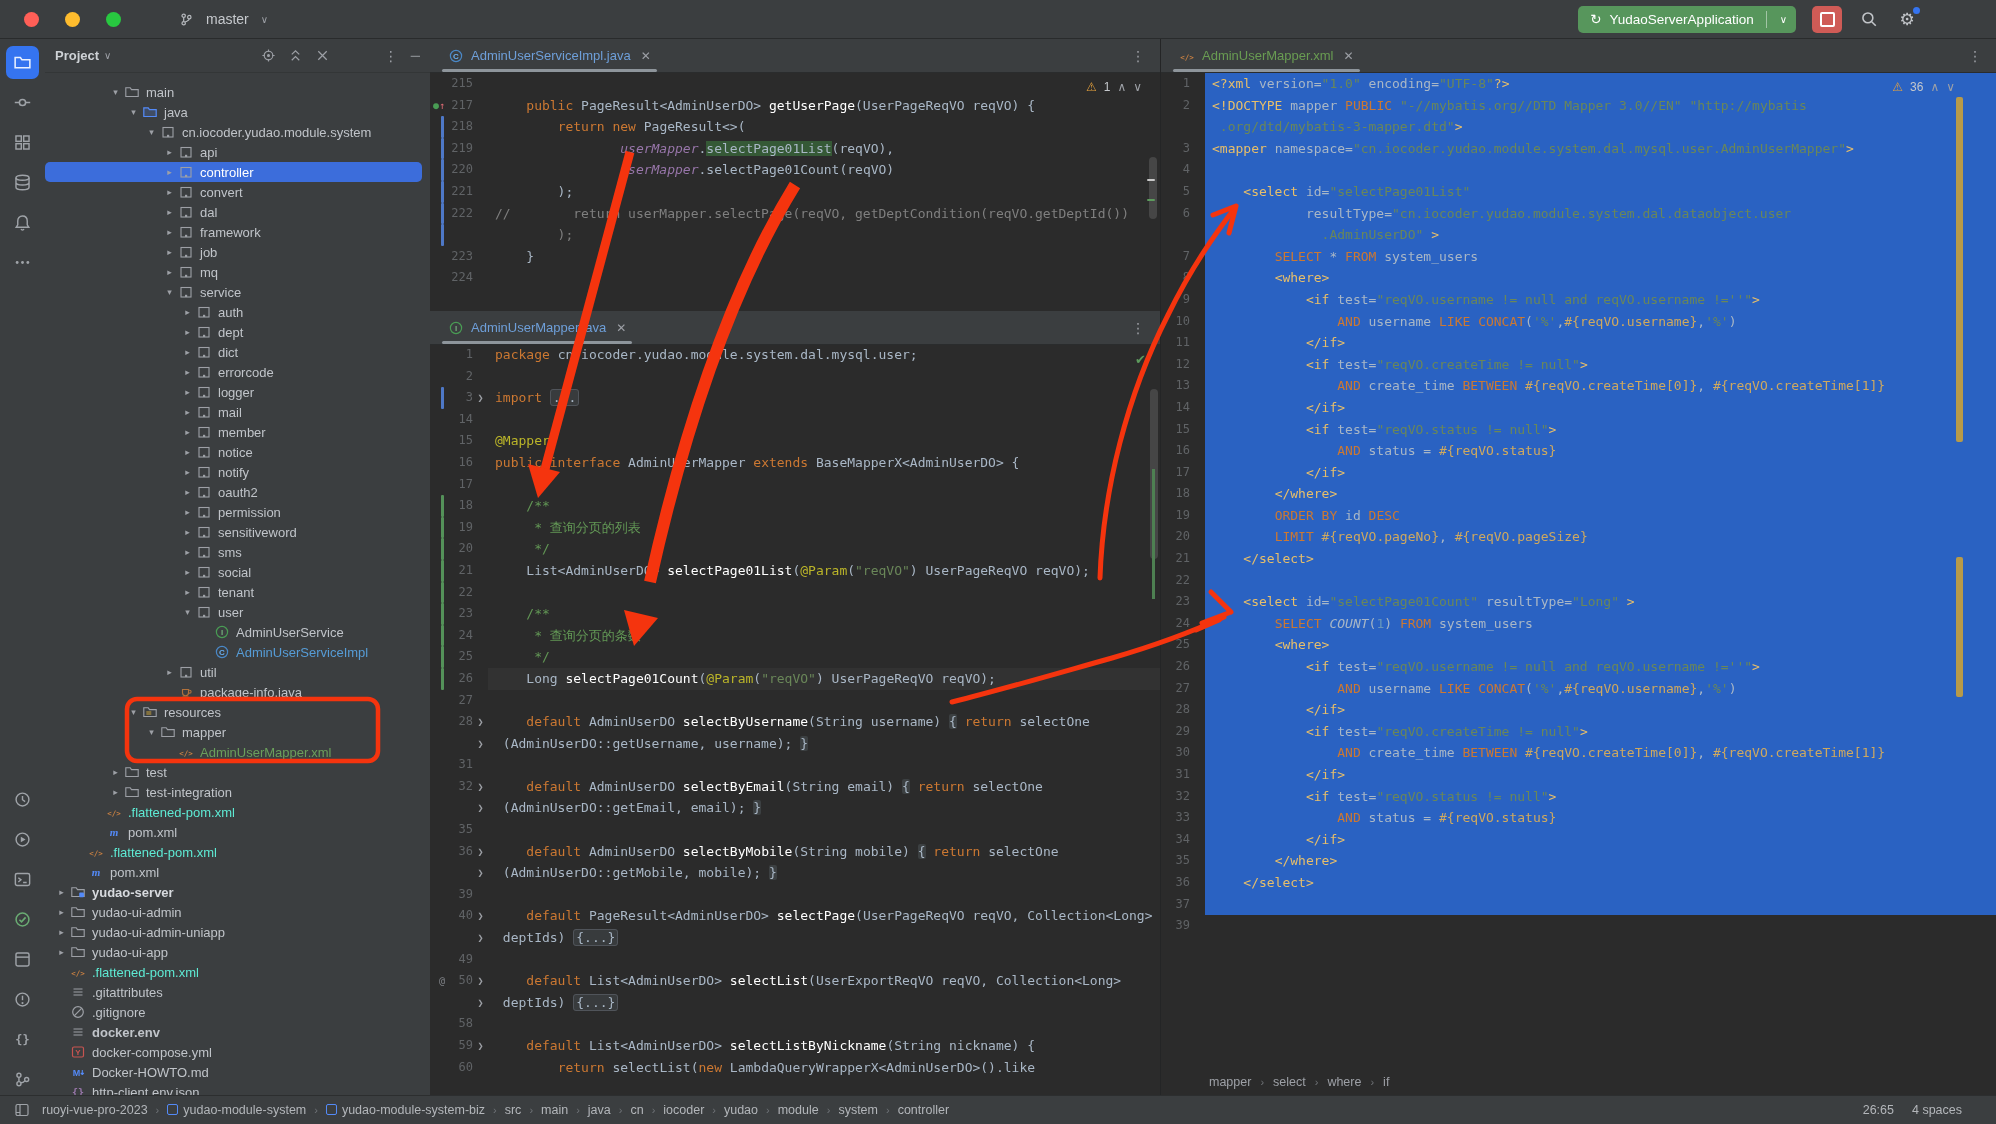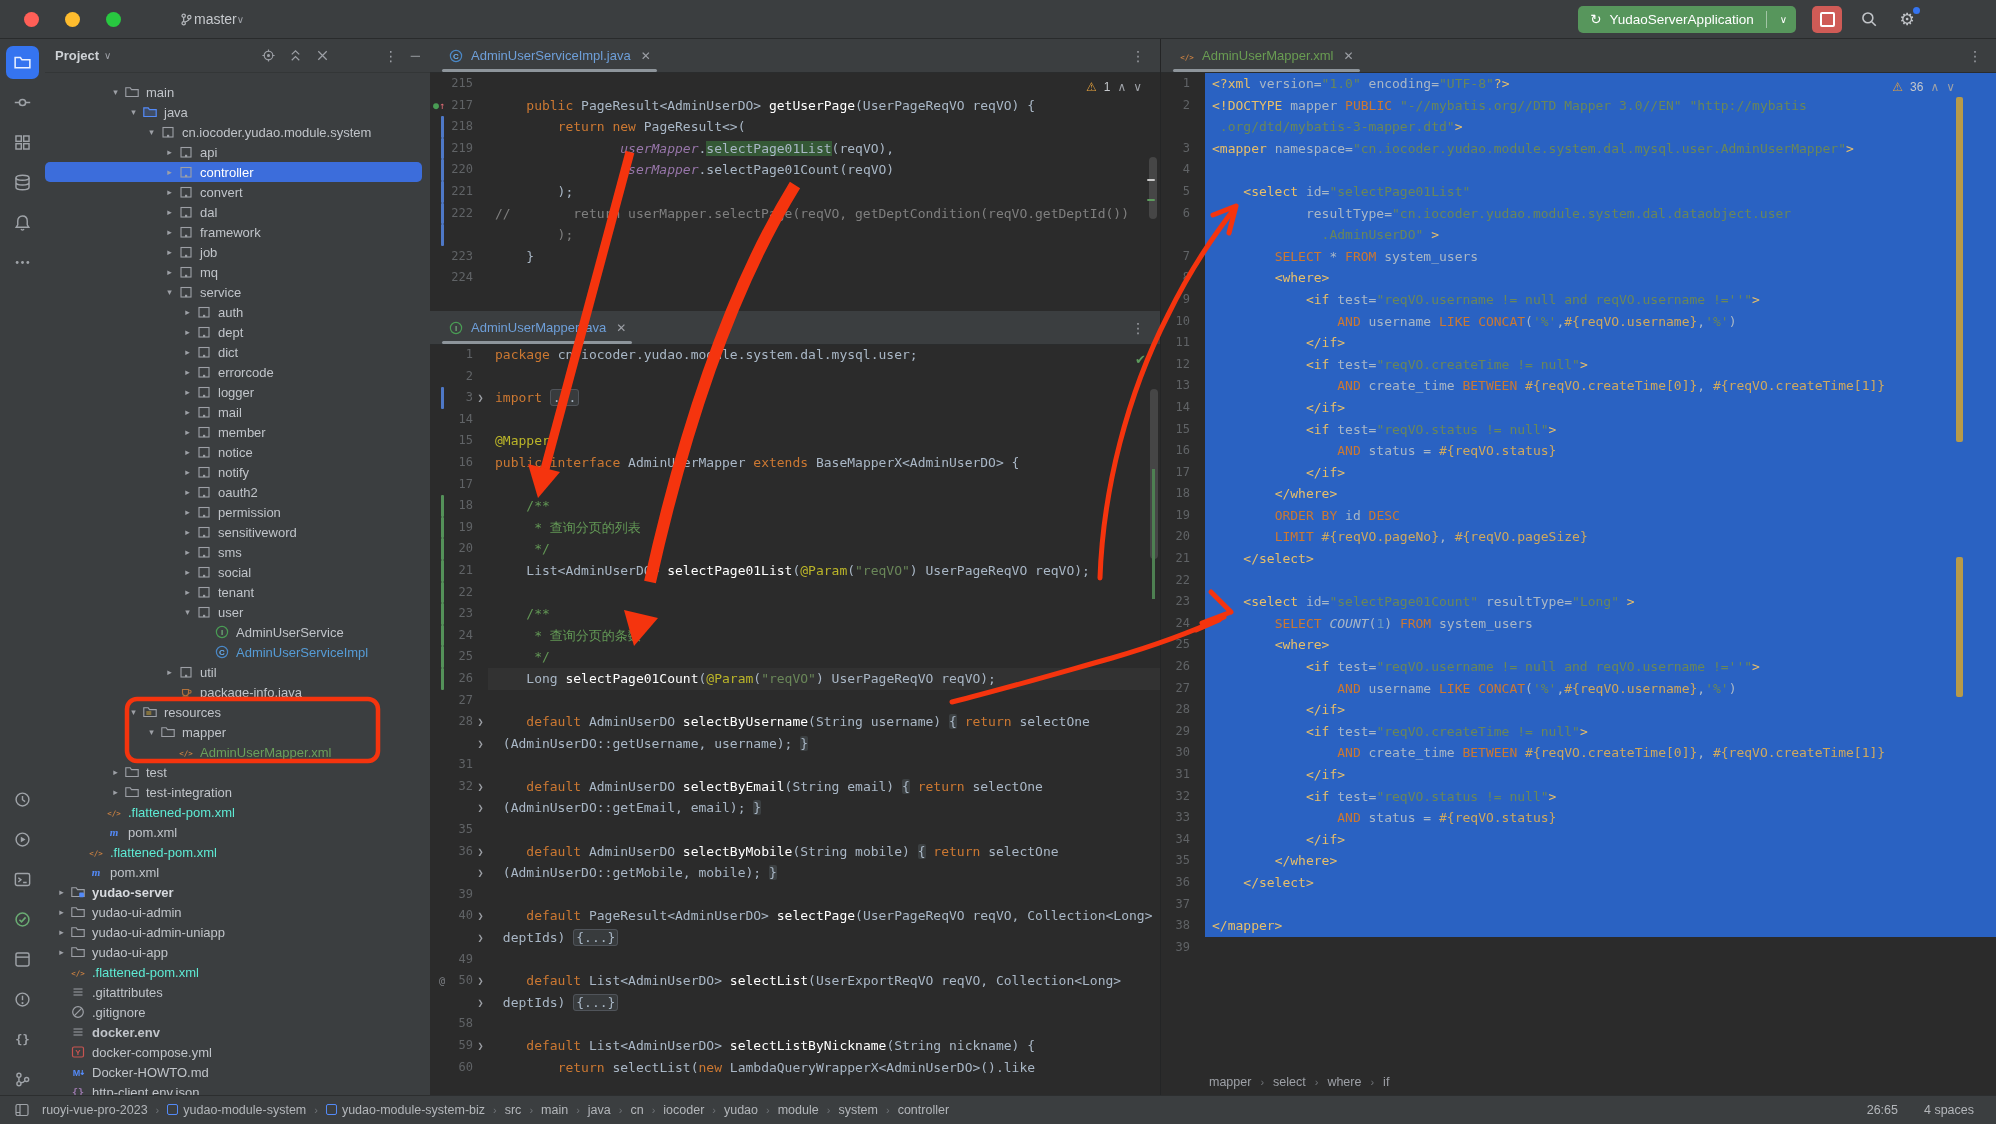--- a/index.html
+++ b/index.html
@@ -4,21 +4,21 @@
 <style>
   html,body{margin:0;padding:0;}
   body{width:1996px;height:1124px;position:relative;overflow:hidden;background:#2b2b2b;
        font-family:"Liberation Sans",sans-serif;color:#bbbec4;}
   
   #titlebar{position:absolute;top:0;left:0;width:1996px;height:38px;background:#3b3e40;
             border-bottom:1px solid #292b2c;display:flex;align-items:center;}
   .lights{display:flex;gap:26px;margin-left:24px;}
   .light{width:15px;height:15px;border-radius:50%;}
   .l-close{background:#ff5f57}.l-min{background:#febc2e}.l-max{background:#28c840}
-  .branch{display:flex;align-items:center;gap:0;margin-left:58px;color:#c6c9cd;font-size:14px;}
+  .branch{display:flex;align-items:center;gap:12px;margin-left:58px;color:#c6c9cd;font-size:14px;}
   .tb-center{position:absolute;left:0;right:0;text-align:center;font-size:14px;color:#b4b7bb;pointer-events:none;}
   .tb-right{margin-left:auto;display:flex;align-items:center;gap:16px;padding-right:78px;}
   .runpill{display:flex;align-items:center;gap:8px;background:#57965c;color:#fff;font-size:13.5px;
            border-radius:5px;height:27px;padding:0 4px 0 12px;}
   .runpill .divider{width:1px;height:17px;background:rgba(255,255,255,.45);margin-left:4px;}
   .stopbtn{width:30px;height:27px;background:#cf5b56;border-radius:5px;display:flex;align-items:center;justify-content:center;}
   .stopbtn span{width:11px;height:11px;border:2px solid #fff;border-radius:2px;display:block;}
   .tb-ico{width:22px;height:22px;display:flex;align-items:center;justify-content:center;color:#c2c5c9;position:relative;}
   .gear-dot{position:absolute;top:-1px;right:-2px;width:7px;height:7px;border-radius:50%;background:#3574f0;}
   
@@ -86,21 +86,21 @@
   #rbreadcrumb{position:absolute;left:0;right:0;bottom:0;height:28px;background:#2b2b2b;
                display:flex;align-items:center;padding-left:48px;font-size:12.5px;color:#9da0a6;gap:9px;}
   #rbreadcrumb .sep{color:#6f7377;font-size:11px;}
   
   #statusbar{position:absolute;left:0;bottom:0;width:1996px;height:28px;background:#3b3e40;
              border-top:1px solid #2c2e2f;display:flex;align-items:center;font-size:12.5px;color:#b3b6ba;}
   #statusbar .corner{width:20px;height:20px;margin:0 10px 0 12px;color:#9fa3a8;display:flex;align-items:center;justify-content:center;}
   .crumbs{display:flex;align-items:center;gap:8px;white-space:nowrap;overflow:hidden;}
   .crumbs .sep{color:#6f7377;font-size:11px;}
   .crumbs .modsq{width:9px;height:9px;border:1.6px solid #548af7;border-radius:2px;display:inline-block;margin-right:5px;vertical-align:-1px;}
-  .sb-right{margin-left:auto;display:flex;align-items:center;gap:26px;padding-right:22px;}
+  .sb-right{margin-left:auto;display:flex;align-items:center;gap:18px;padding-right:34px;}
   
   #overlay{position:absolute;top:0;left:0;width:1996px;height:1124px;pointer-events:none;z-index:60;}
 </style>
 </head>
 <body>
 
 <div id="titlebar">
   <div class="lights">
     <span class="light l-close"></span>
     <span class="light l-min"></span>
@@ -1420,27 +1420,20 @@
           <span class="gfold"></span>
         </div>
         <div class="ecode sel"><span>    </span><span class="t-tag">&lt;/select&gt;</span></div>
       </div>
       <div class="eline">
         <div class="egut rgut">
           <span class="lnum">37</span>
           <span class="gfold"></span>
         </div>
         <div class="ecode sel"></div>
-      </div>
-      <div class="eline">
-        <div class="egut rgut">
-          <span class="lnum">38</span>
-          <span class="gfold"></span>
-        </div>
-        <div class="ecode sel"><span class="t-tag">&lt;/mapper&gt;</span></div>
       </div>
       <div class="eline">
         <div class="egut rgut">
           <span class="lnum">39</span>
           <span class="gfold"></span>
         </div>
         <div class="ecode"></div>
       </div>
     </div>
   <div class="insp" style="top:41px;right:42px;">

